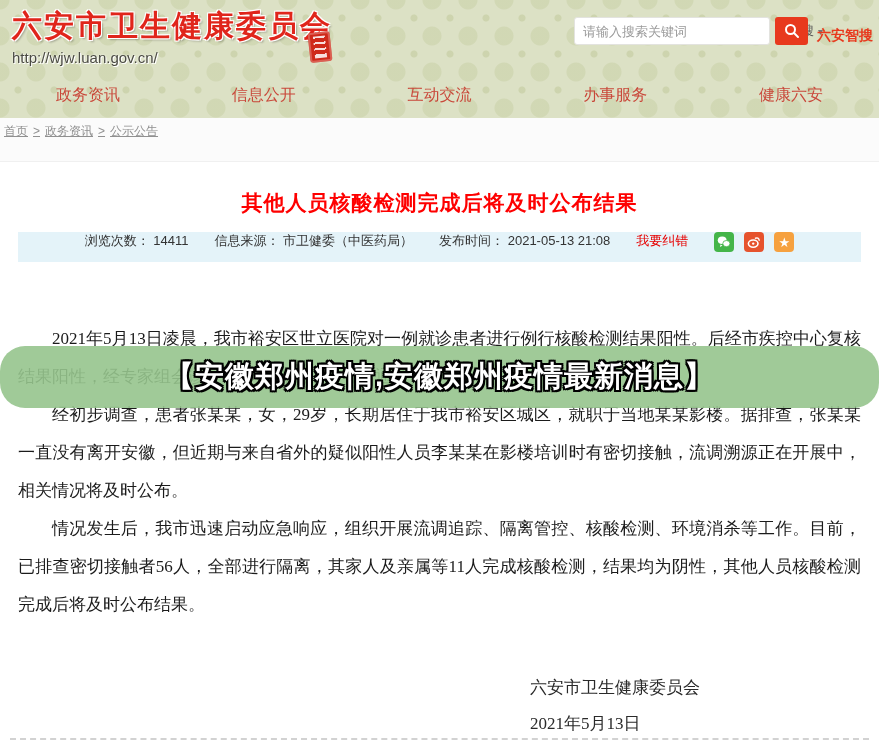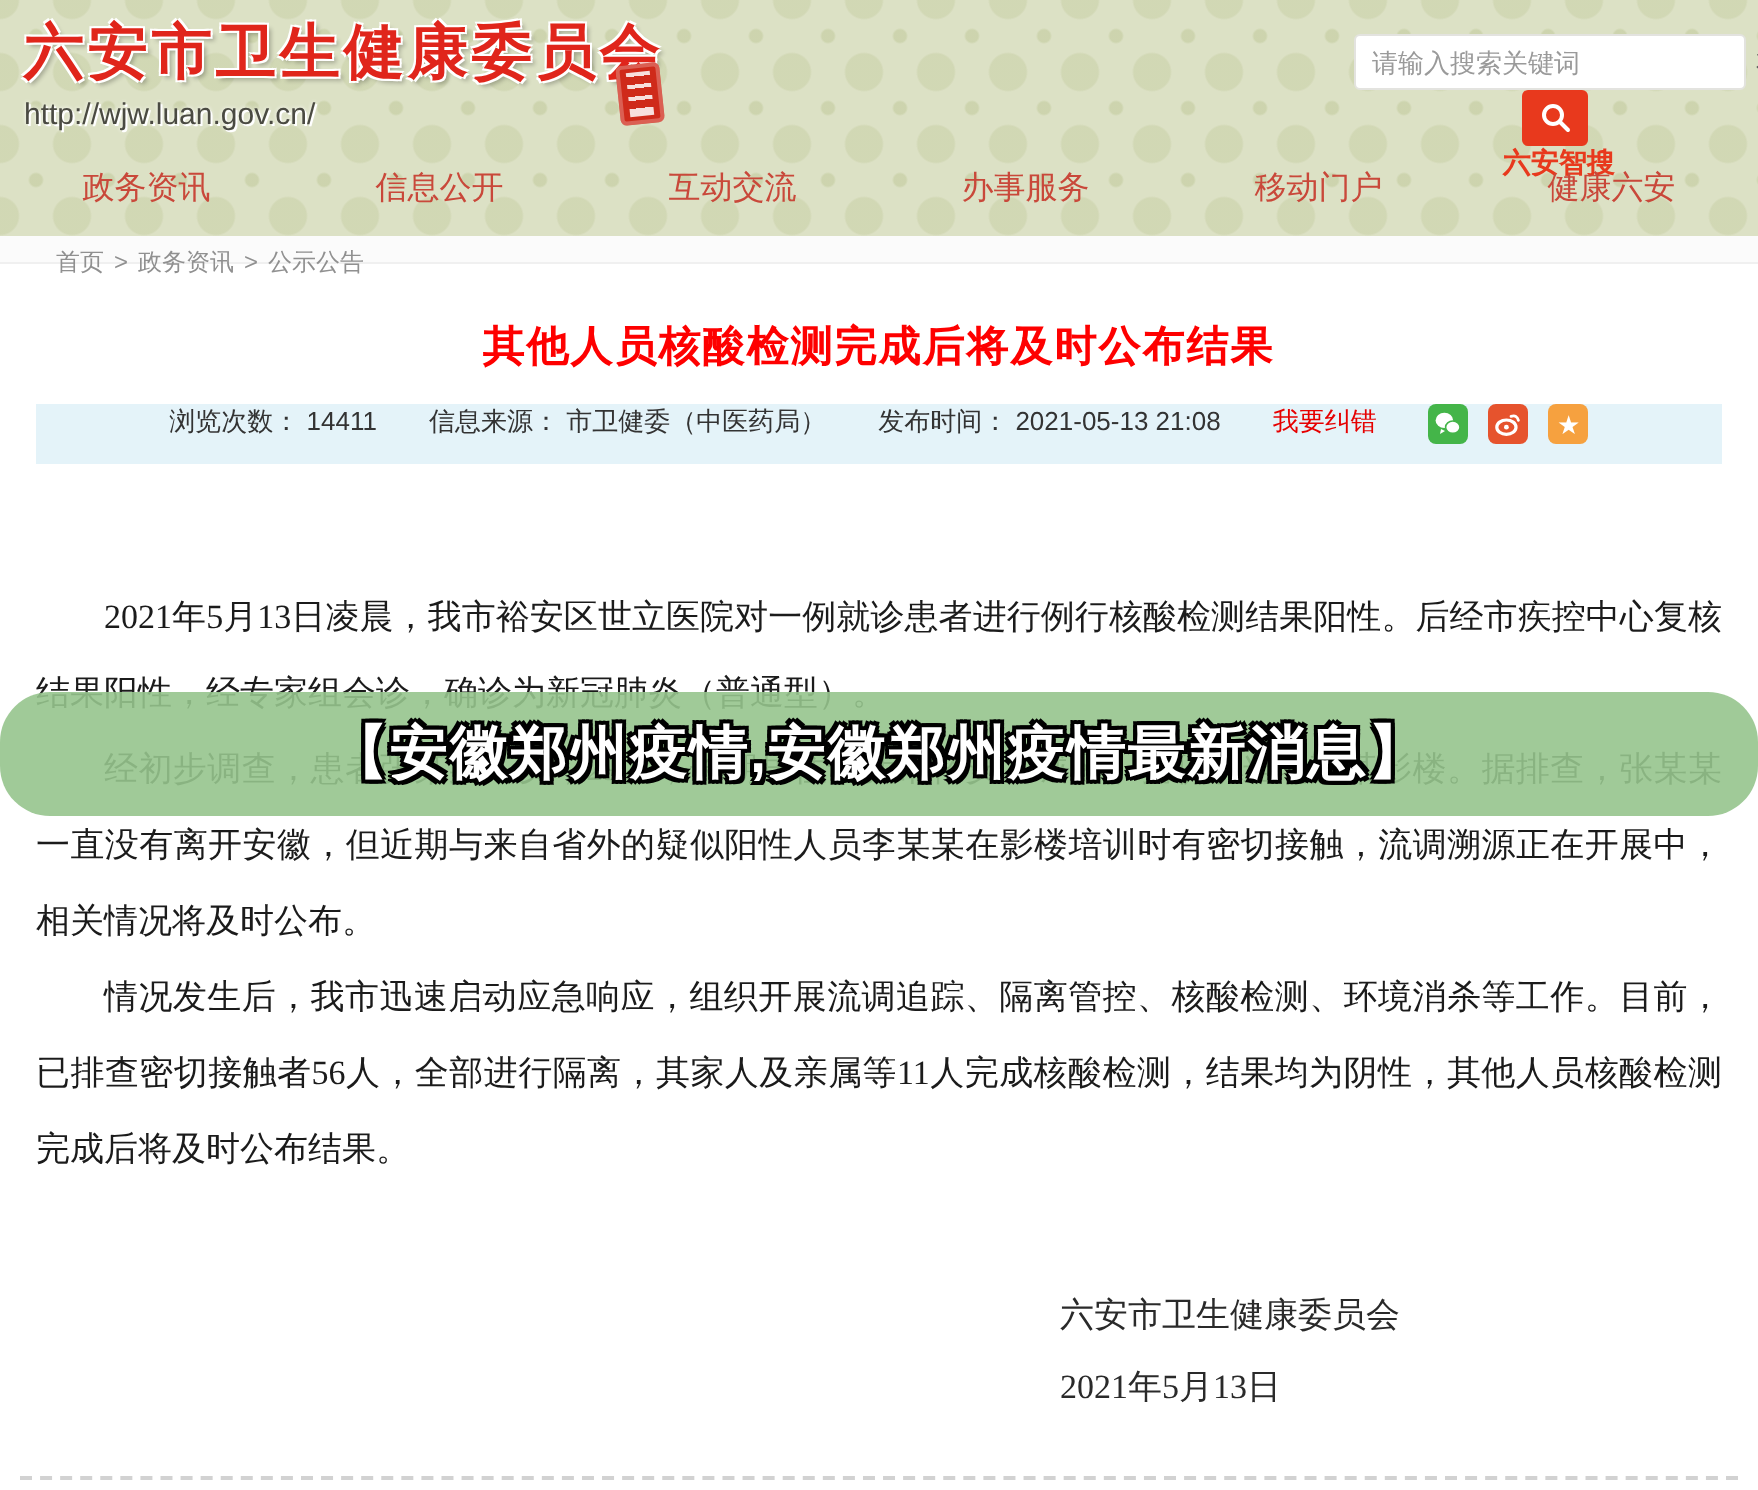--- a/index.html
+++ b/index.html
@@ -33,37 +33,37 @@
     box-shadow:inset 0 0 0 2px rgba(255,255,255,.25);
   }
   .seal::after{
     content:""; position:absolute; inset:4px 5px;
     background:linear-gradient(#fff 2px, transparent 2px, transparent 6px, #fff 6px, #fff 8px, transparent 8px,
                transparent 12px, #fff 12px, #fff 14px, transparent 14px, transparent 18px, #fff 18px);
     opacity:.85;
   }
 
   
-  .search-wrap { position:absolute; top:17px; right:6px; display:flex; align-items:center;flex-direction:column; }
+  .search-wrap { position:absolute; top:17px; right:6px; display:flex; align-items:flex-end; }
   .search-box { display:flex; align-items:center; background:#fff; border:1px solid #e3e3df; border-radius:3px; height:28px; width:196px; }
   .search-input { border:none; outline:none; flex:1; height:24px; font-size:13px; padding:0 8px; color:#333; background:transparent; }
   .search-input::placeholder { color:#9a9a9a; }
   .scope { display:flex; align-items:center; gap:4px; font-size:13px; color:#555; padding:0 8px; cursor:pointer; white-space:nowrap; }
   .scope .chev { font-size:10px; color:#777; }
   .search-btn { width:33px; height:28px; margin-left:5px; background:#e8391d; border:none; border-radius:3px;
     display:flex; align-items:center; justify-content:center; cursor:pointer; }
   .smart-link { margin-left:9px; color:#e8391d; font-size:14px; font-weight:bold; text-decoration:none; white-space:nowrap; }
 
   
   .nav { position:absolute; left:0; right:0; bottom:0; height:43px; display:flex; }
   .nav-item { flex:1; text-align:center; line-height:40px; font-size:16px; color:#c9483a; cursor:pointer; }
 
   
-  .breadcrumb { height:14px; background:#fbfbfb; border-bottom:1px solid #f0f0f0; line-height:27px;
-    font-size:12px; color:#909090; padding-left:28px; }
+  .breadcrumb { height:44px; background:#fbfbfb; border-bottom:1px solid #f0f0f0; line-height:27px;
+    font-size:12px; color:#909090; padding-left:4px;text-decoration:underline; }
   .breadcrumb a { color:#909090; text-decoration:none; cursor:pointer; }
   .breadcrumb .sep { margin:0 5px; }
 
   
   .article-title { text-align:center; color:#fe0000; font-size:21px; font-weight:bold; letter-spacing:1px; padding-top:27px; }
   .meta-bar { margin:15px 18px 0 18px; height:30px; background:#e4f3f9; display:flex; align-items:flex-start;
     justify-content:center; gap:26px; font-size:13px; color:#333; }
   .meta-item { white-space:nowrap; }
   .correct-link { color:#e60000; text-decoration:none; cursor:pointer; }
   .share-icons { display:flex; gap:10px; align-items:center; }
@@ -115,21 +115,20 @@
         </span>
       </button>
       <a class="smart-link">六安智搜</a>
     </div>
 
     <div class="nav">
       <div class="nav-item">政务资讯</div>
       <div class="nav-item">信息公开</div>
       <div class="nav-item">互动交流</div>
       <div class="nav-item">办事服务</div>
-      <div class="nav-item">移动门户</div>
       <div class="nav-item">健康六安</div>
     </div>
   </div>
 
   <div class="breadcrumb">
     <a>首页</a><span class="sep">&gt;</span><a>政务资讯</a><span class="sep">&gt;</span><a>公示公告</a>
   </div>
 
   <div class="article">
     <h1 class="article-title">其他人员核酸检测完成后将及时公布结果</h1>

